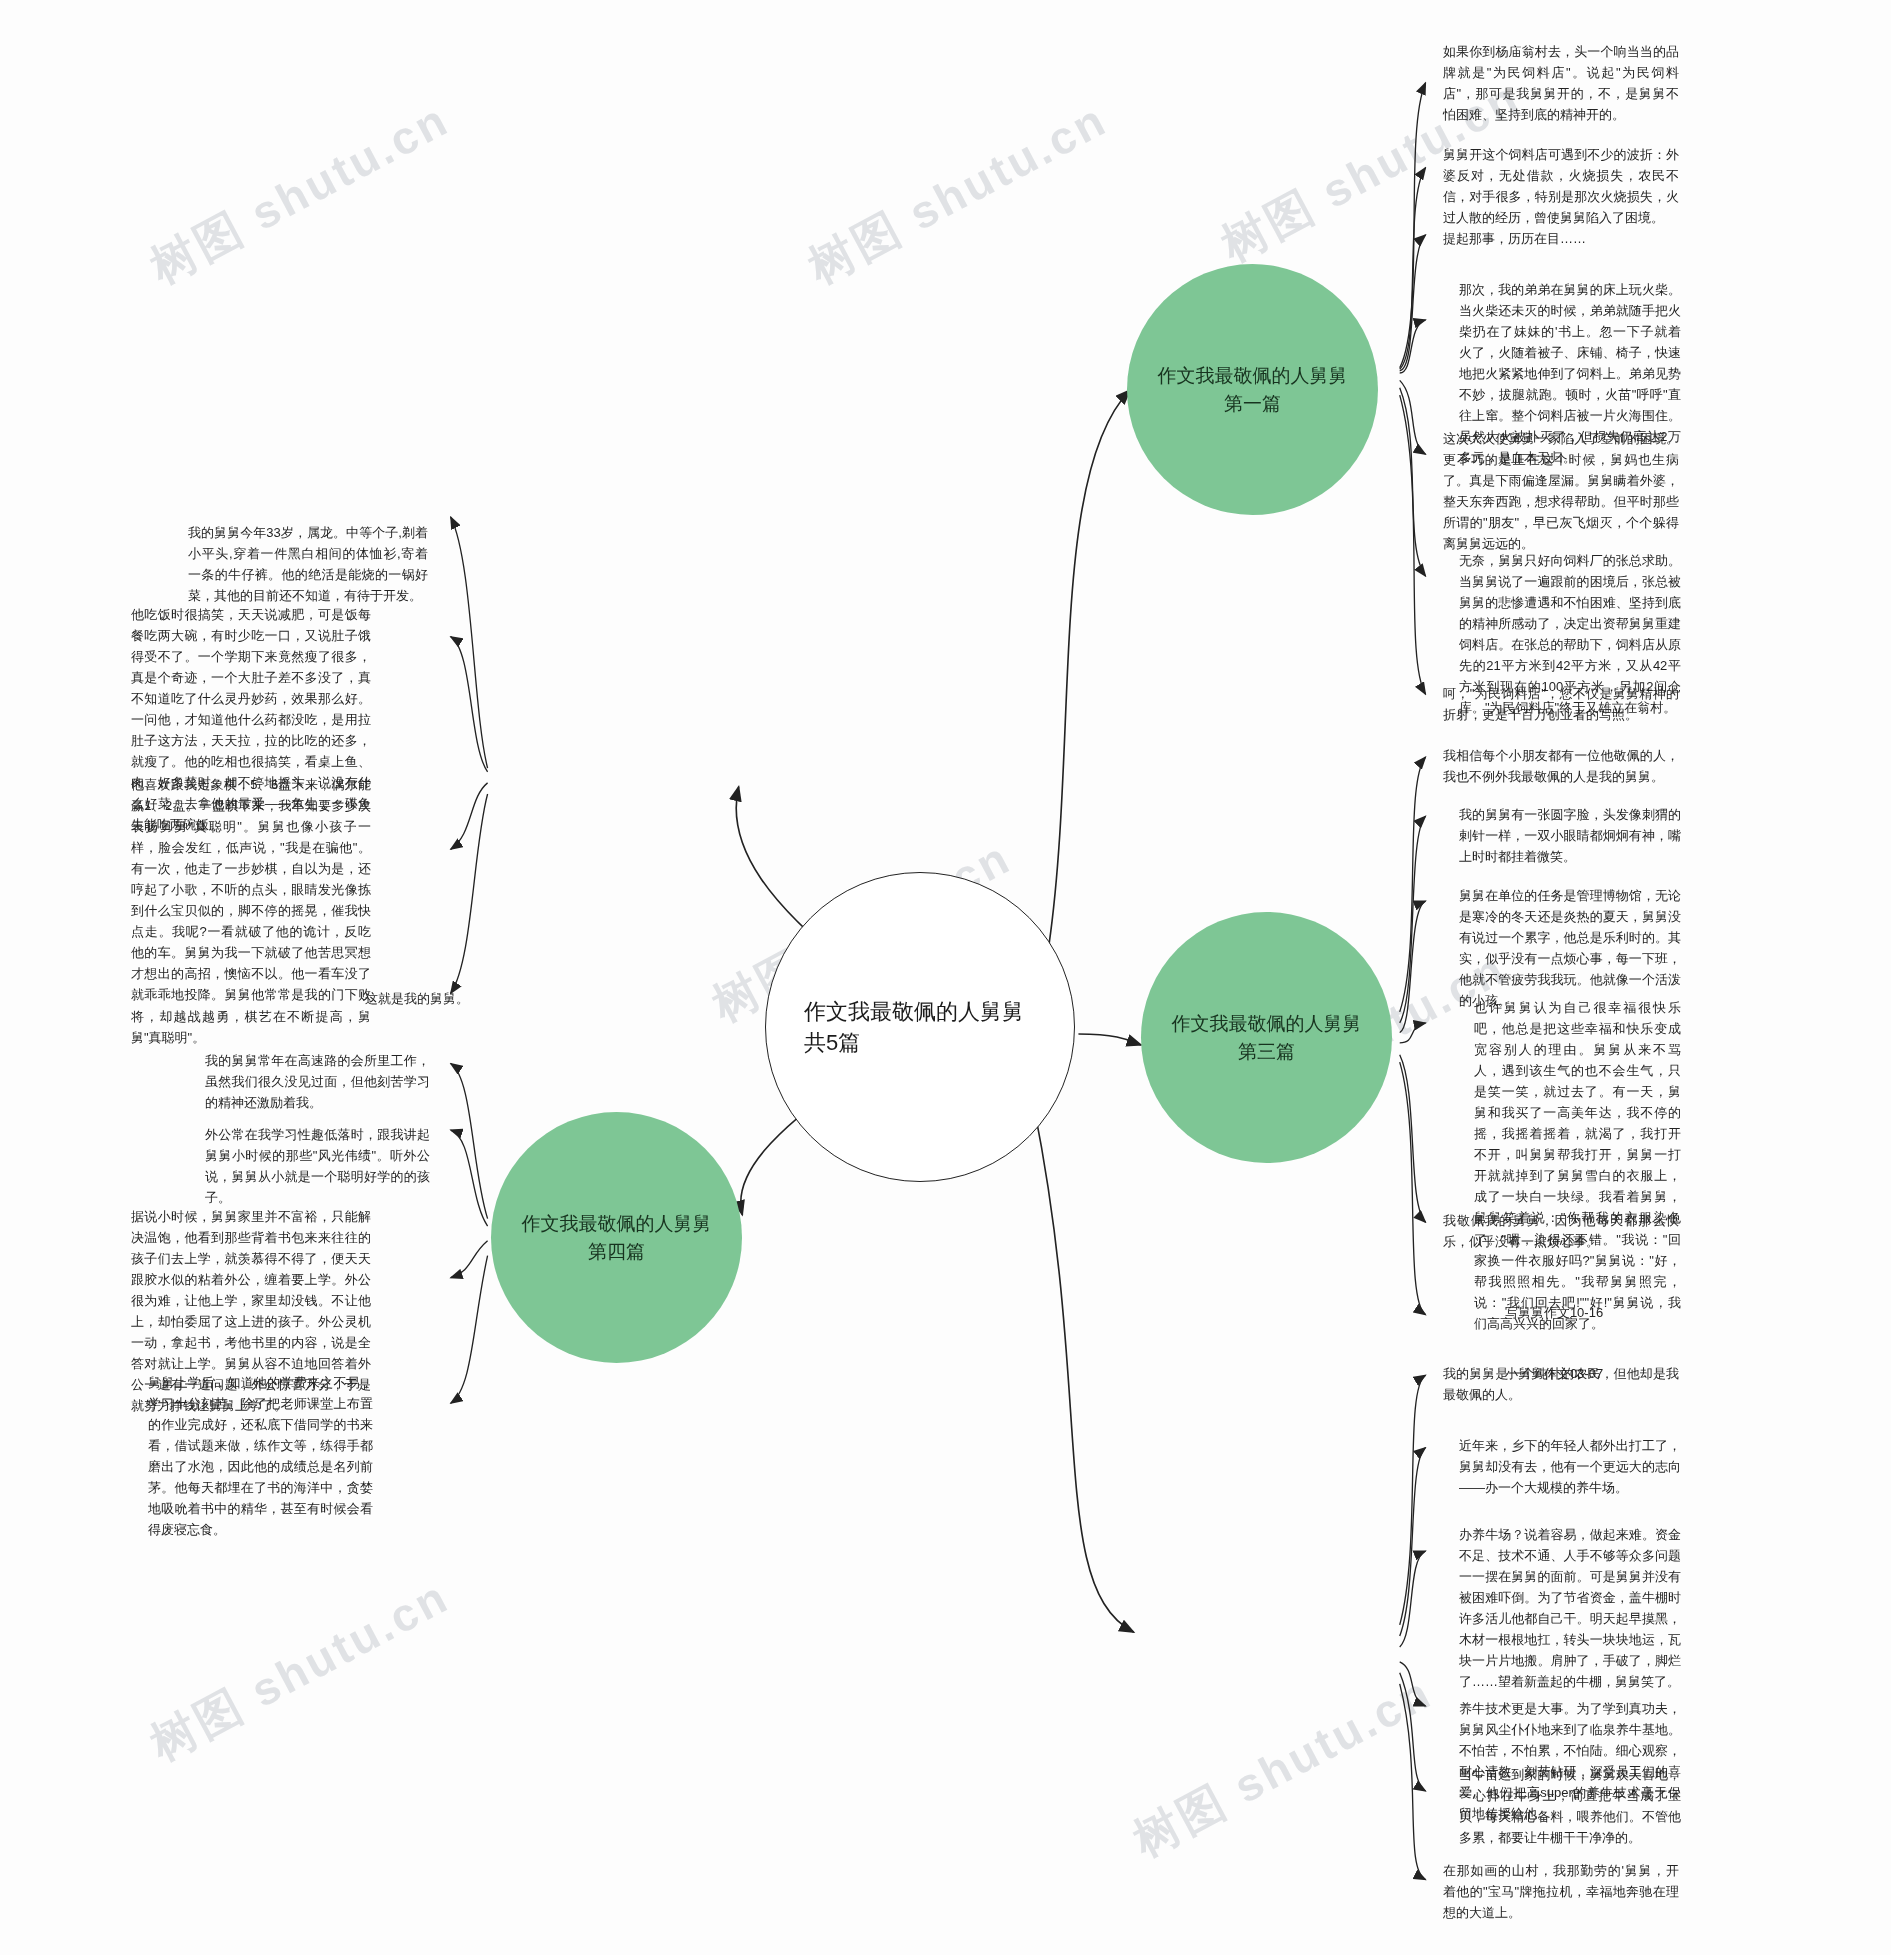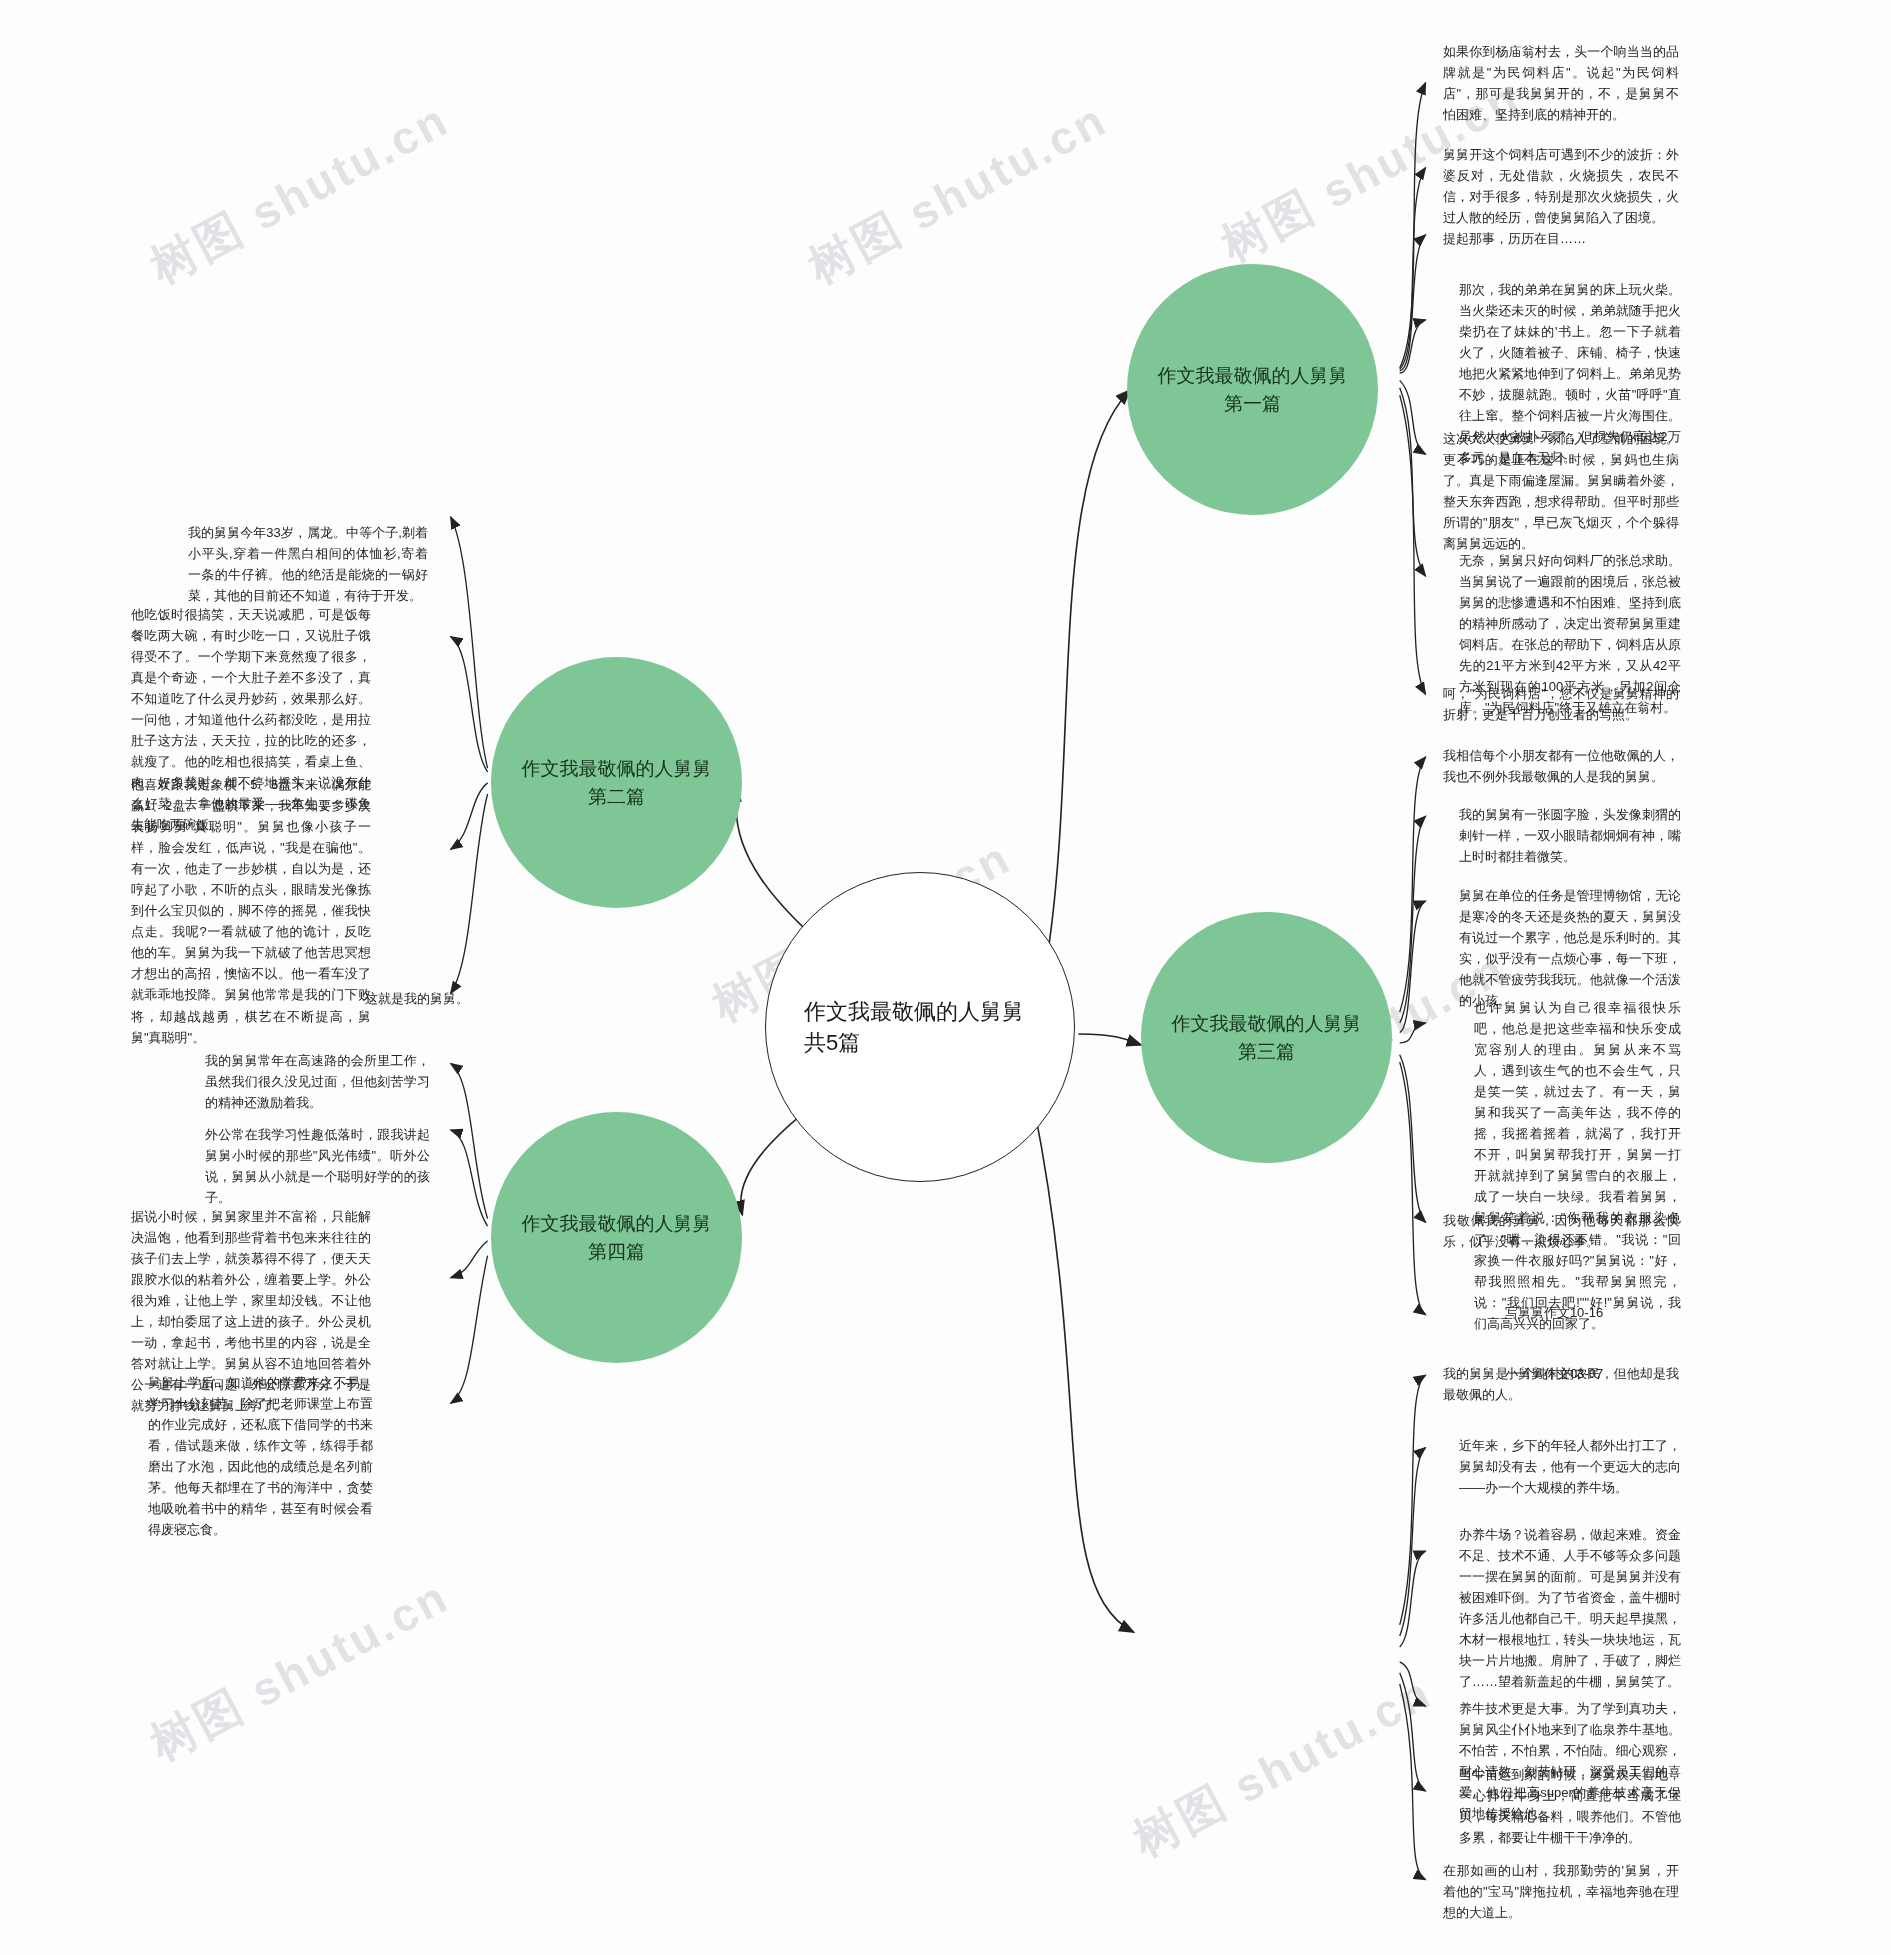--- a/index.html
+++ b/index.html
@@ -133,23 +133,20 @@
     </g>
   </svg>
 
   <div class="root" style="left:765px;top:872px;">
     <span>作文我最敬佩的人舅舅共5篇</span>
   </div>
 
   <div class="branch" style="left:1127px;top:264px;">
     <span>作文我最敬佩的人舅舅 第一篇</span>
   </div>
-  <div class="branch" style="left:491px;top:657px;">
-    <span>作文我最敬佩的人舅舅 第二篇</span>
-  </div>
   <div class="branch" style="left:1141px;top:912px;">
     <span>作文我最敬佩的人舅舅 第三篇</span>
   </div>
   <div class="branch" style="left:491px;top:1112px;">
     <span>作文我最敬佩的人舅舅 第四篇</span>
   </div>
 
   <div class="leaf" style="left:1443px;top:41px;width:236px;">如果你到杨庙翁村去，头一个响当当的品牌就是"为民饲料店"。说起"为民饲料店"，那可是我舅舅开的，不，是舅舅不怕困难、坚持到底的精神开的。</div>
   <div class="leaf" style="left:1443px;top:144px;width:236px;">舅舅开这个饲料店可遇到不少的波折：外婆反对，无处借款，火烧损失，农民不信，对手很多，特别是那次火烧损失，火过人散的经历，曾使舅舅陷入了困境。</div>
   <div class="leaf" style="left:1443px;top:228px;width:236px;">提起那事，历历在目……</div>

